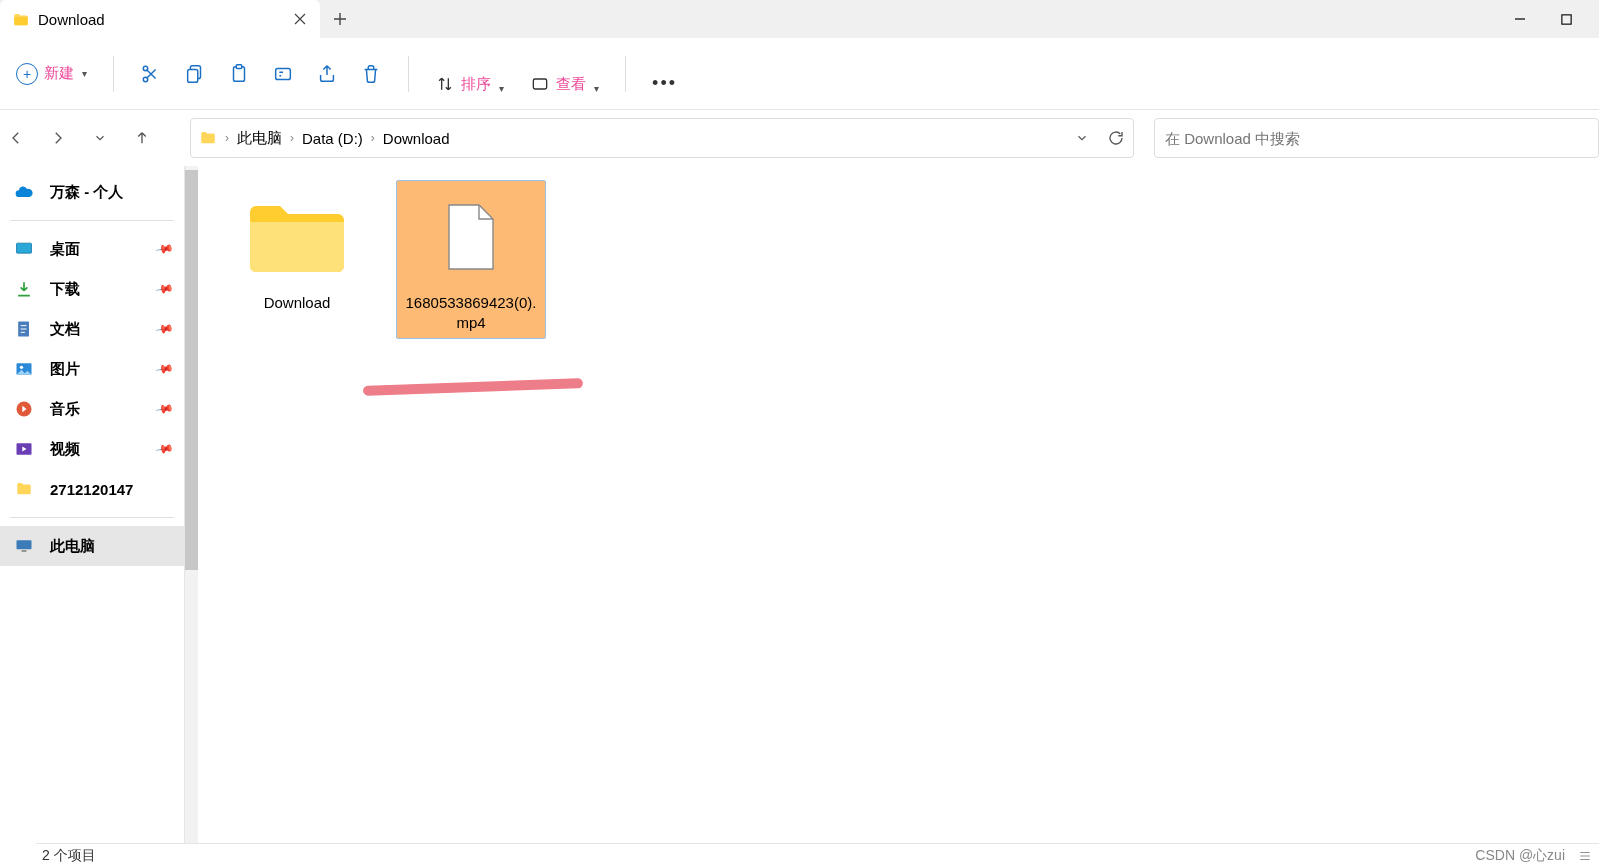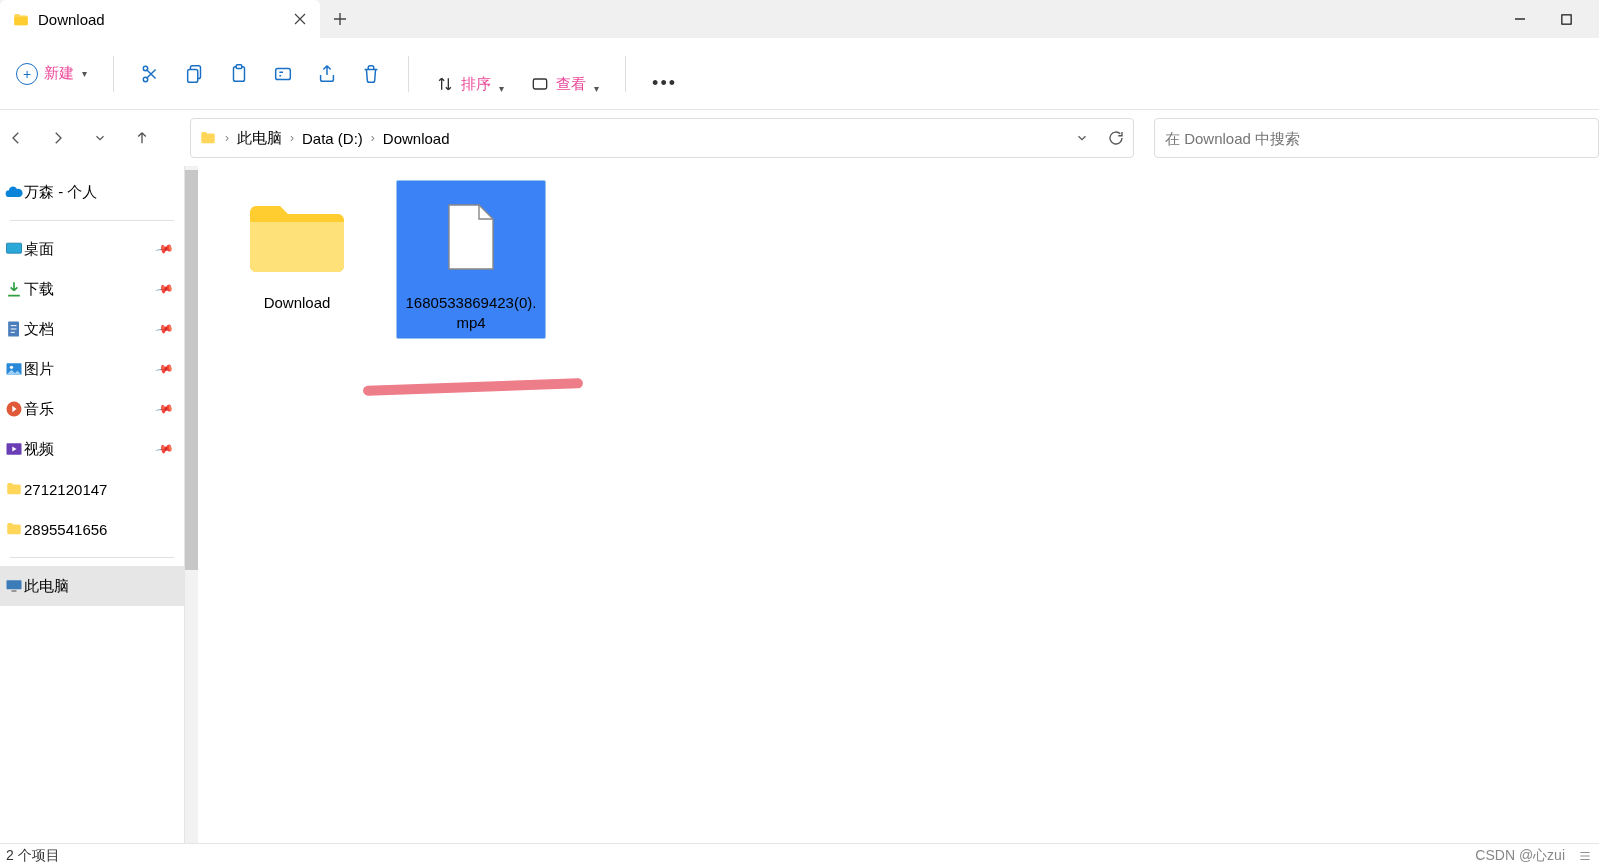--- a/index.html
+++ b/index.html
@@ -34,37 +34,37 @@
 .breadcrumb .sep { color:#888; font-size:12px; }
 .breadcrumb .crumb { font-size:15px; }
 .breadcrumb .end-controls { margin-left:auto; display:flex; align-items:center; gap:18px; color:#555; }
 .searchbox { width: 445px; height:40px; border:1px solid #ddd; border-radius:4px; display:flex; align-items:center; padding:0 10px; color:#888; margin-left:10px; }
 .searchbox input { border:none; outline:none; width:100%; font-size:15px; color:#333; background:transparent; }
 
 
 .body { display:flex; height: calc(867px - 38px - 72px - 56px - 24px); }
 .sidebar { width: 184px; padding: 6px 0; position:relative; }
 .sidebar .divider { height:1px; background:#e0e0e0; margin: 8px 10px; }
-.side-item { height: 40px; display:flex; align-items:center; gap:0; padding: 0 4px; font-size:15px; position:relative; }
+.side-item { height: 40px; display:flex; align-items:center; gap:16px; padding: 0 14px; font-size:15px; position:relative;font-weight:bold; }
 .side-item.active { background:#e6e6e6; }
 .side-item .pin { position:absolute; right:12px; color:#777; font-size:12px; transform: rotate(35deg); }
 .side-item .ic { width:20px; height:20px; display:flex;align-items:center;justify-content:center; }
 .scroll-gutter { width: 14px; background:#f2f2f2; border-left:1px solid #e5e5e5; display:flex; flex-direction:column; }
 .scroll-thumb { background:#c7c7c7; border-radius: 0px; }
 
 .content { flex:1; padding: 14px 24px; position:relative; }
 .items { display:flex; gap: 24px; align-items:flex-start; }
 .item { width: 150px; display:flex; flex-direction:column; align-items:center; gap:6px; padding:6px; border:1px solid transparent; border-radius:2px; }
-.item.sel { border:1px solid #99c2e8; background:#3b82f6; }
+.item.sel { border:1px solid #99c2e8; background:#fdba74; }
 .item .thumb { width: 120px; height:100px; display:flex; align-items:center; justify-content:center; }
 .item .name { text-align:center; font-size:15px; line-height:1.3; word-break:break-all; }
 .annot { position:absolute; width:220px; height:10px; background:#ee7d8a; border-radius:6px; transform: rotate(-2deg); }
 
 
-.status { height:24px; border-top:1px solid #e5e5e5; display:flex; align-items:center; padding:0 6px; font-size:14px; color:#333; justify-content:space-between; }
+.status { height:24px; border-top:1px solid #e5e5e5; display:flex; align-items:center; padding:0 6px; font-size:14px; color:#333; justify-content:space-between;margin-left:36px; }
 .status .right { display:flex; align-items:center; gap:12px; color:#888; font-size:14px; }
 
 
 svg { display:block; }
 </style>
 </head>
 <body>
 
 <div class="titlebar">
   <div class="tab">
@@ -290,28 +290,20 @@
       <span class="pin">📌</span>
     </div>
     <div class="side-item">
       <span class="ic">
           <svg viewBox="0 0 24 24" width="18" height="18">
             <path fill="#ffd55a" d="M3 6a2 2 0 0 1 2-2h4l2 2h8a2 2 0 0 1 2 2v9a2 2 0 0 1-2 2H5a2 2 0 0 1-2-2V6z"></path>
           </svg>
         </span>
       <span>2712120147</span>
     </div>
-    <div class="side-item">
-      <span class="ic">
-          <svg viewBox="0 0 24 24" width="18" height="18">
-            <path fill="#ffd55a" d="M3 6a2 2 0 0 1 2-2h4l2 2h8a2 2 0 0 1 2 2v9a2 2 0 0 1-2 2H5a2 2 0 0 1-2-2V6z"></path>
-          </svg>
-        </span>
-      <span>2895541656</span>
-    </div>
 
     <div class="divider"></div>
     <div class="side-item active">
       <span class="ic">
           <svg width="20" height="20" viewBox="0 0 24 24">
             <rect x="3" y="5" width="18" height="11" rx="1" fill="#3a7bb8"></rect>
             <rect x="9" y="17" width="6" height="2" fill="#888"></rect>
           </svg>
         </span>
       <span>此电脑</span>

